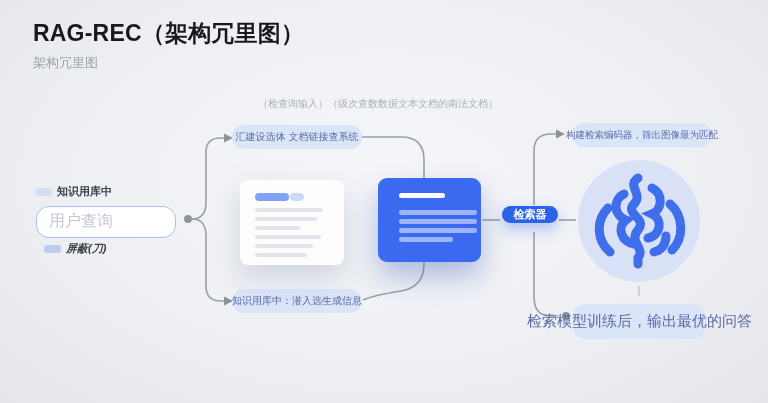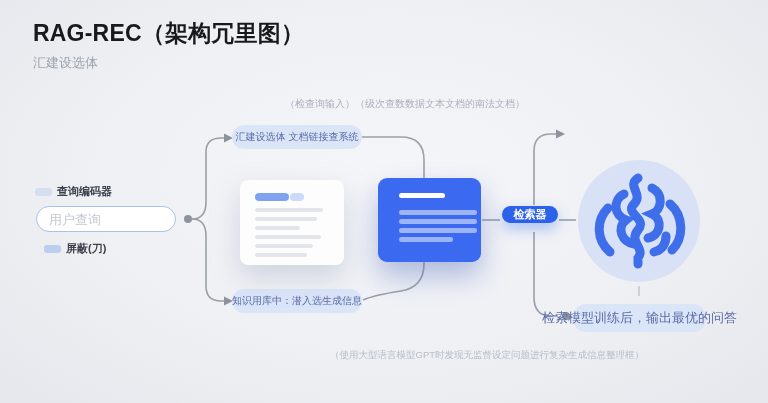--- a/index.html
+++ b/index.html
@@ -6,48 +6,48 @@
   body{font-family:"Liberation Sans","DejaVu Sans",sans-serif;background:#e8eaee;}
   .canvas{
     position:relative;width:768px;height:403px;overflow:hidden;
     background:radial-gradient(ellipse at 50% 45%, #f5f6f9 0%, #eef0f4 55%, #e5e7ec 100%);
   }
   
   .title{position:absolute;left:33px;top:18px;font-size:23px;font-weight:800;color:#17191d;letter-spacing:.2px;}
   .subtitle{position:absolute;left:33px;top:54px;font-size:13px;color:#9ba1ac;}
   
   .cap{position:absolute;color:#aab0bb;font-size:10px;white-space:nowrap;}
-  .cap-top{left:258px;top:97px;margin-left:27px;}
+  .cap-top{left:258px;top:97px;}
   .cap-mid{left:238px;top:326px;font-size:10.5px;color:#9aa0ab;}
   .cap-bottom{left:330px;top:349px;font-size:9.5px;color:#b7bdc7;}
   
   .chip-ico{position:absolute;width:17px;height:8px;border-radius:3px;}
   .ico-enc{left:35px;top:188px;background:#d6dff2;}
   .ico-mask{left:44px;top:245px;background:#bccdf0;}
   .lbl{position:absolute;font-size:11px;font-weight:700;color:#3c414a;white-space:nowrap;}
   .lbl-enc{left:57px;top:184px;}
-  .lbl-mask{left:66px;top:241px;}
+  .lbl-mask{left:66px;top:241px;font-style:italic;}
   .query-input{
-    position:absolute;left:36px;top:206px;width:140px;height:26px;box-sizing:border-box;
+    position:absolute;left:36px;top:206px;width:140px;height:32px;box-sizing:border-box;
     border:1.5px solid #a9c2ea;border-radius:13px;background:#ffffff;
-    font-size:13px;color:#3c414a;padding:0 12px;outline:none;
-    font-family:Liberation Sans, sans-serif;
+    font-size:16px;color:#3c414a;padding:0 12px;outline:none;
+    font-family:Liberation Mono, monospace;
   }
   .query-input::placeholder{color:#c3c9d4;}
   
   .connectors{position:absolute;left:0;top:0;width:768px;height:403px;}
   
   .pill{
     position:absolute;background:#dbe5f8;border-radius:13px;display:flex;align-items:center;justify-content:center;
     color:#5b6aa8;font-size:10px;white-space:nowrap;padding:12px 10px;box-sizing:border-box;
   }
   .pill-doc{left:232px;top:125px;width:130px;height:24px;}
   .pill-knowledge{left:232px;top:289px;width:130px;height:20px;}
   .pill-topright{left:572px;top:123px;width:140px;height:24px;font-size:9.5px;}
-  .pill-bottomright{left:573px;top:304px;width:133px;height:28px;font-size:13px;}
+  .pill-bottomright{left:573px;top:304px;width:133px;height:35px;font-size:15px;}
   
   .doc-card{
     position:absolute;left:240px;top:180px;width:104px;height:85px;background:#fdfdfe;border-radius:8px;
     box-shadow:0 12px 28px rgba(150,160,185,.38);
   }
   .doc-card .hbar{position:absolute;left:15px;top:13px;width:34px;height:8px;border-radius:4px;background:#7fa3f2;}
   .doc-card .hbar-tail{position:absolute;left:50px;top:13px;width:14px;height:8px;border-radius:4px;background:#ccd9f8;}
   .doc-card .ln{position:absolute;left:15px;height:4px;border-radius:2px;background:#e3e5ea;}
   
   .blue-card{
@@ -67,21 +67,21 @@
     position:absolute;left:578px;top:160px;width:122px;height:122px;border-radius:50%;background:#d8e1f6;
   }
   .brain-circle svg{position:absolute;left:0;top:0;}
 </style>
 </head>
 <body>
 
 <div class="canvas">
 
   <div class="title">RAG-REC（架构冗里图）</div>
-  <div class="subtitle">汇建设选体</div>
+  <div class="subtitle">架构冗里图</div>
 
   <div class="cap cap-top">（检查询输入）（级次查数数据文本文档的南法文档）</div>
 
   <svg class="connectors" viewBox="0 0 768 403">
     <g fill="none" stroke="#9aa0a8" stroke-width="1.6">
 
       <path d="M 192,219 C 203,219 206,212 206,202 L 206,152 Q 206,138 221,138 L 224,138"></path>
       <path d="M 192,219 C 203,219 206,226 206,236 L 206,286 Q 206,301 221,301 L 224,301"></path>
 
       <path d="M 362,137 L 401,137 Q 424,137 424,160 L 424,264 Q 424,287 401,291 C 388,293 372,296 363,300"></path>
@@ -96,21 +96,21 @@
     <g fill="#8d939c" stroke="none">
       <circle cx="188" cy="219" r="4"></circle>
       <circle cx="566" cy="316" r="4"></circle>
       <polygon points="224,133.5 233,138 224,142.5"></polygon>
       <polygon points="224,296.5 233,301 224,305.5"></polygon>
       <polygon points="556,129.5 565,134 556,138.5"></polygon>
     </g>
   </svg>
 
   <span class="chip-ico ico-enc"></span>
-  <div class="lbl lbl-enc">查询编码器</div>
+  <div class="lbl lbl-enc">知识用库中</div>
   <input class="query-input" type="text" placeholder="用户查询" style="">
   <span class="chip-ico ico-mask"></span>
   <div class="lbl lbl-mask">屏蔽(刀)</div>
 
   <div class="pill pill-doc">汇建设选体 文档链接查系统</div>
   <div class="pill pill-knowledge">知识用库中：潜入选生成信息</div>
 
   <div class="doc-card">
     <span class="hbar"></span>
     <span class="hbar-tail"></span>
@@ -138,17 +138,17 @@
         <path d="M 30,48 C 18,60 18,80 32,92"></path>
         <path d="M 92,44 C 106,56 106,78 94,90"></path>
         <path d="M 60,18 C 48,26 66,34 56,44 C 46,54 70,58 60,70 C 50,82 68,88 60,98 L 60,104"></path>
         <path d="M 46,34 C 34,40 36,56 48,60 C 38,68 44,82 56,84"></path>
         <path d="M 74,28 C 86,34 84,50 74,54 C 86,60 82,76 70,78"></path>
         <path d="M 76,92 C 84,90 88,84 88,76"></path>
       </g>
     </svg>
   </div>
 
+  <div class="pill pill-topright">构建检索编码器，筛出图像最为匹配</div>
   <div class="pill pill-bottomright">检索模型训练后，输出最优的问答</div>
 
-  <div class="cap cap-bottom">（使用大型语言模型GPT时发现无监督设定问题进行复杂生成信息整理框）</div>
 
 </div>
 
 </body></html>

